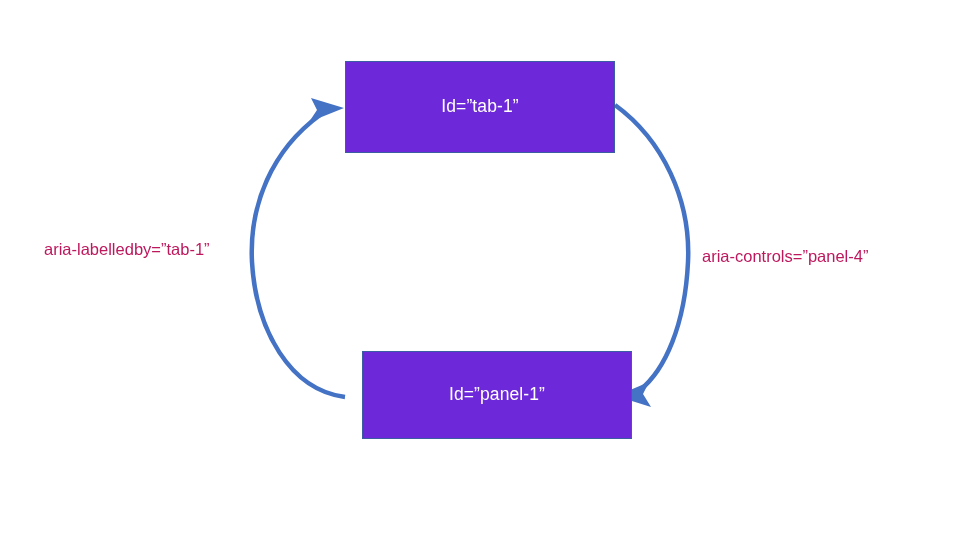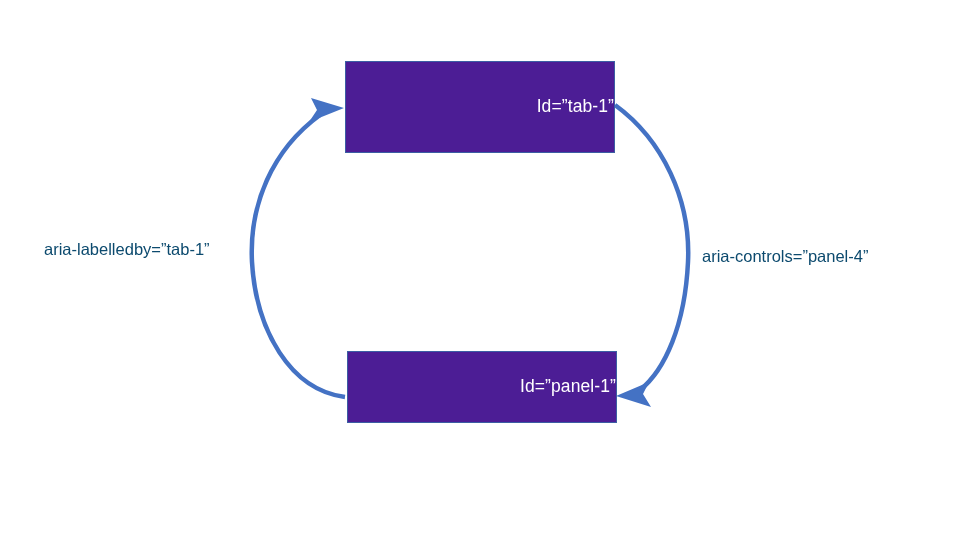--- a/index.html
+++ b/index.html
@@ -22,50 +22,50 @@
   #arrows {
     position: absolute;
     left: 0;
     top: 0;
     width: 960px;
     height: 540px;
   }
   .node-box {
     position: absolute;
     box-sizing: border-box;
-    background: #4c1d95;
+    background: #6d28d9;
     border: 1px solid #3B5EA3;
     display: flex;
     align-items: center;
-    justify-content: flex-end;
+    justify-content: center;
     z-index: 2;
   }
   .node-label {
     color: #ffffff;
     font-size: 17.5px;
     font-family: "Liberation Sans", sans-serif;
     letter-spacing: 0.1px;
     white-space: nowrap;
     line-height: 1;
   }
   #box-tab {
     left: 345px;
     top: 61px;
     width: 270px;
     height: 92px;
   }
   #box-panel {
-    left: 347px;
+    left: 362px;
     top: 351px;
     width: 270px;
-    height: 72px;
+    height: 88px;
   }
   .edge-label {
     position: absolute;
-    color: #0c4a6e;
+    color: #be185d;
     font-size: 16.5px;
     font-family: "Liberation Sans", sans-serif;
     white-space: nowrap;
     line-height: 1;
     z-index: 3;
   }
   #label-labelledby {
     left: 44px;
     top: 241px;
   }

